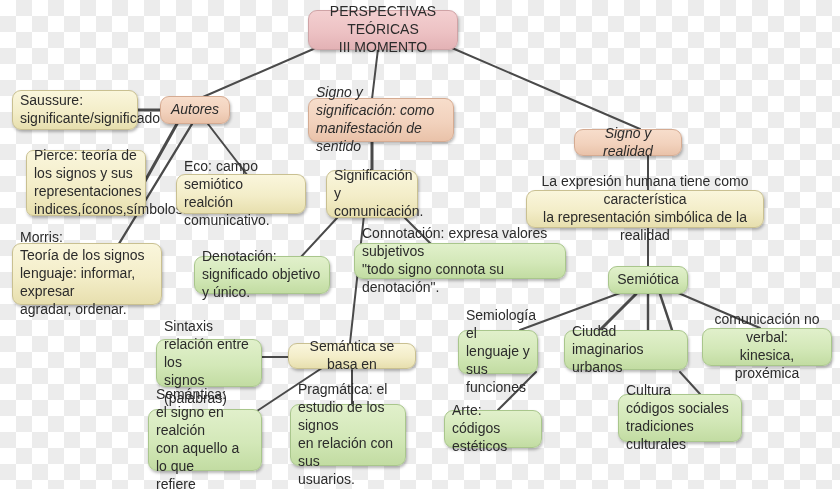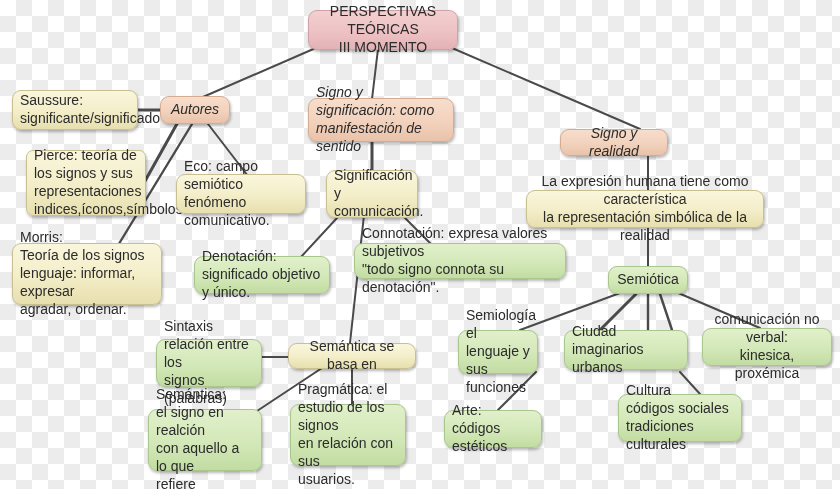--- a/index.html
+++ b/index.html
@@ -119,21 +119,21 @@
 
   <div class="node cream left" style="left:12px;top:243px;width:150px;height:62px;">
     <span>Morris:
 Teoría de los signos
 lenguaje: informar, expresar
 agradar, ordenar.</span>
   </div>
 
   <div class="node cream left" style="left:176px;top:174px;width:130px;height:40px;">
     <span>Eco: campo semiótico
-fenómeno comunicativo.</span>
+realción comunicativo.</span>
   </div>
 
   <div class="node peach left" style="left:308px;top:98px;width:146px;height:44px;">
     <span>Signo y significación: como
 manifestación de sentido</span>
   </div>
 
   <div class="node cream left" style="left:326px;top:170px;width:92px;height:48px;">
     <span>Significación y
 comunicación.</span>
@@ -166,21 +166,21 @@
 refiere</span>
   </div>
 
   <div class="node green left" style="left:290px;top:404px;width:116px;height:62px;">
     <span>Pragmática: el
 estudio de los signos
 en relación con sus
 usuarios.</span>
   </div>
 
-  <div class="node peach center" style="left:560px;top:129px;width:108px;height:27px;">
+  <div class="node peach center" style="left:574px;top:129px;width:108px;height:27px;">
     <span>Signo y realidad</span>
   </div>
 
   <div class="node cream left" style="left:526px;top:190px;width:238px;height:38px;text-align:center;">
     <span>La expresión humana tiene como característica
 la representación simbólica de la realidad</span>
   </div>
 
   <div class="node green center" style="left:608px;top:266px;width:80px;height:28px;">
     <span>Semiótica</span>

